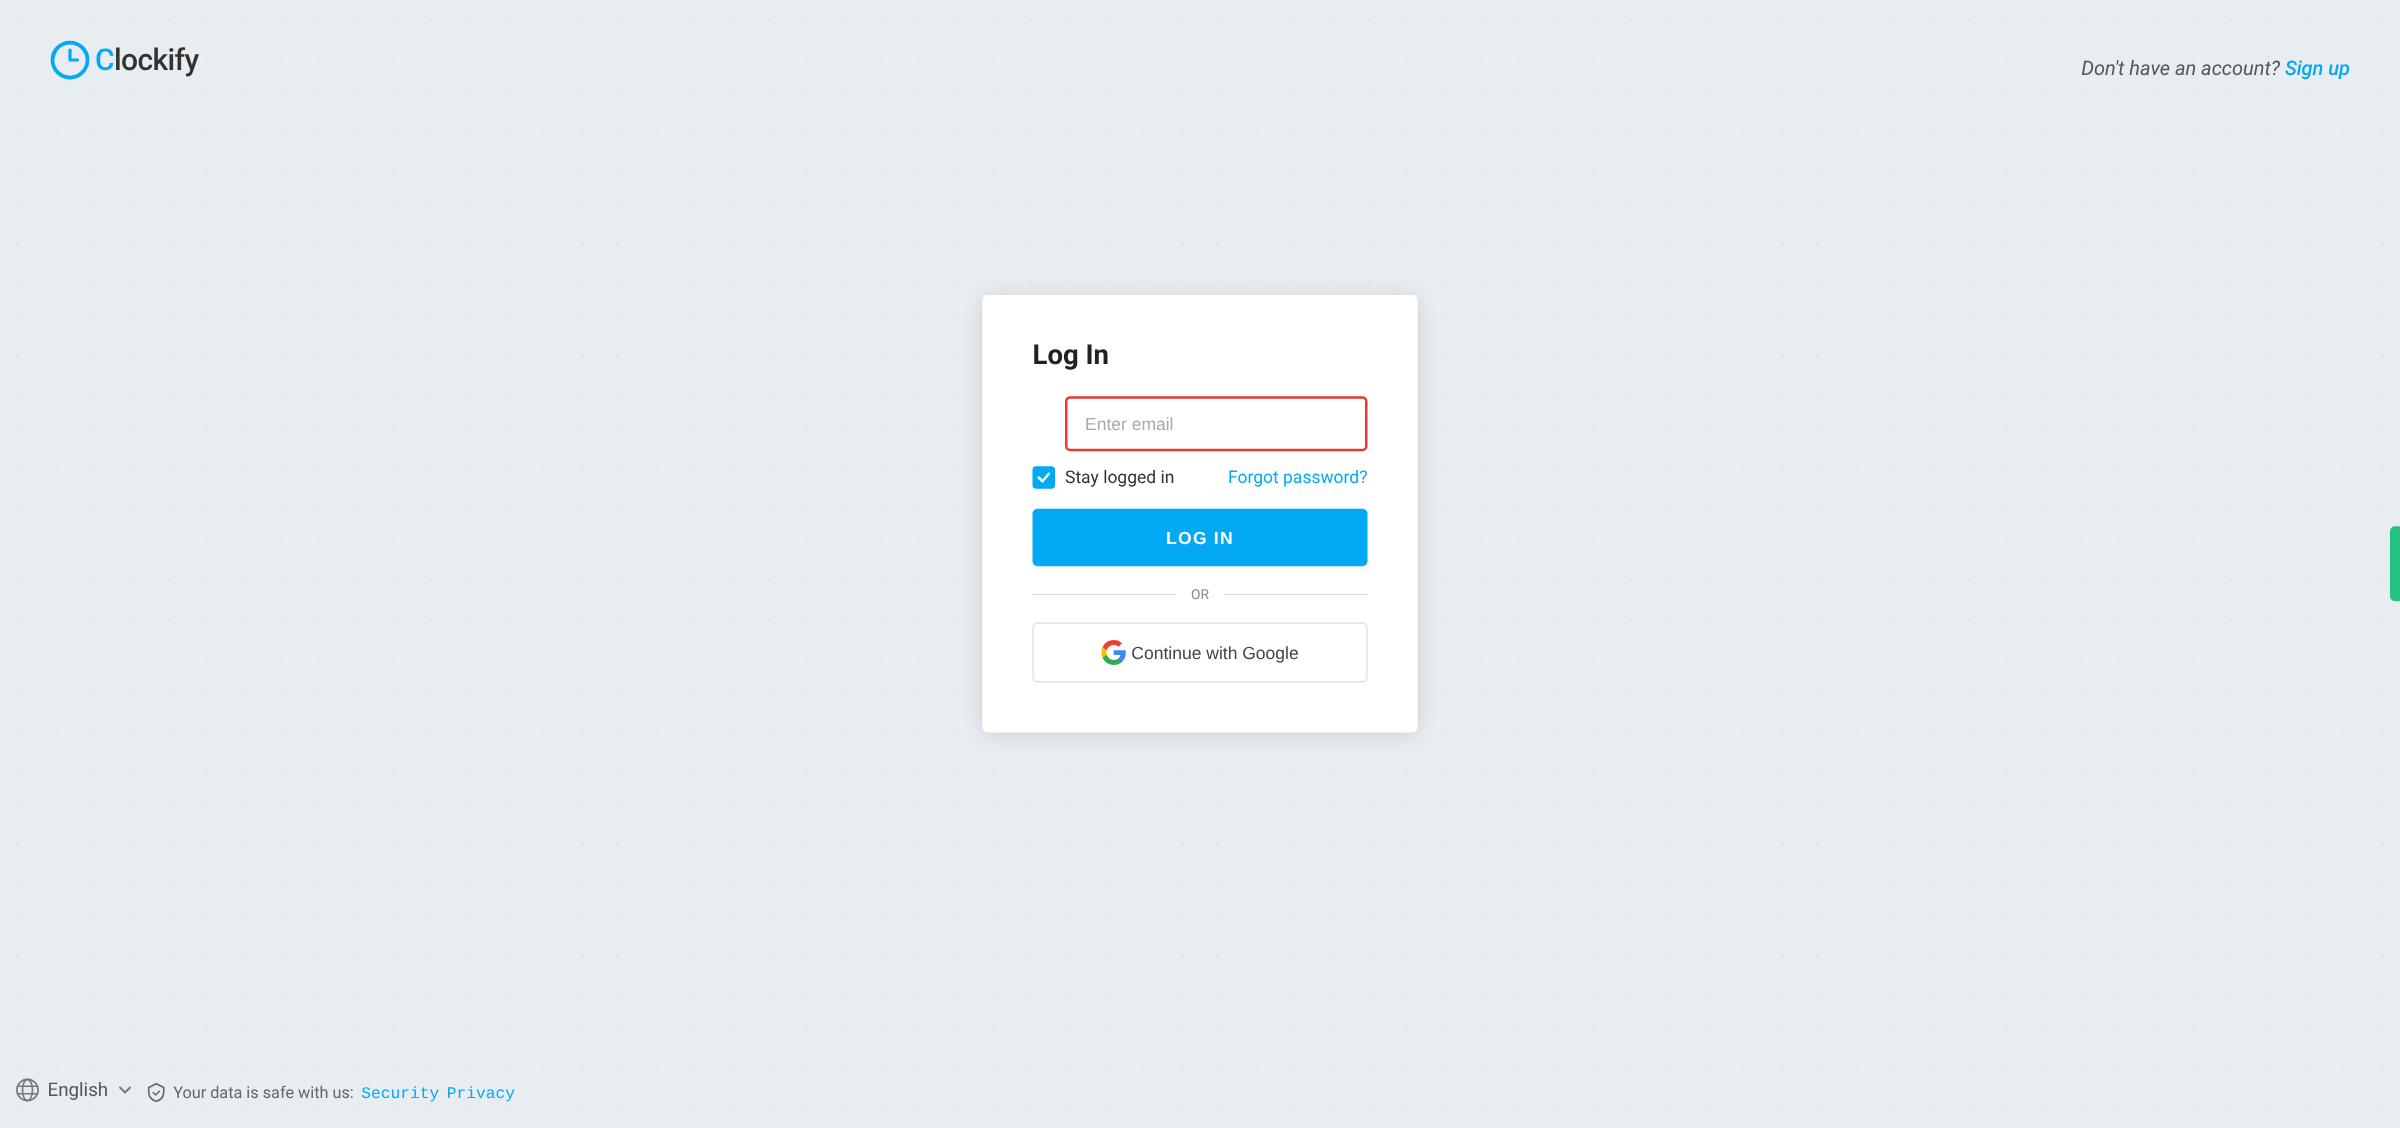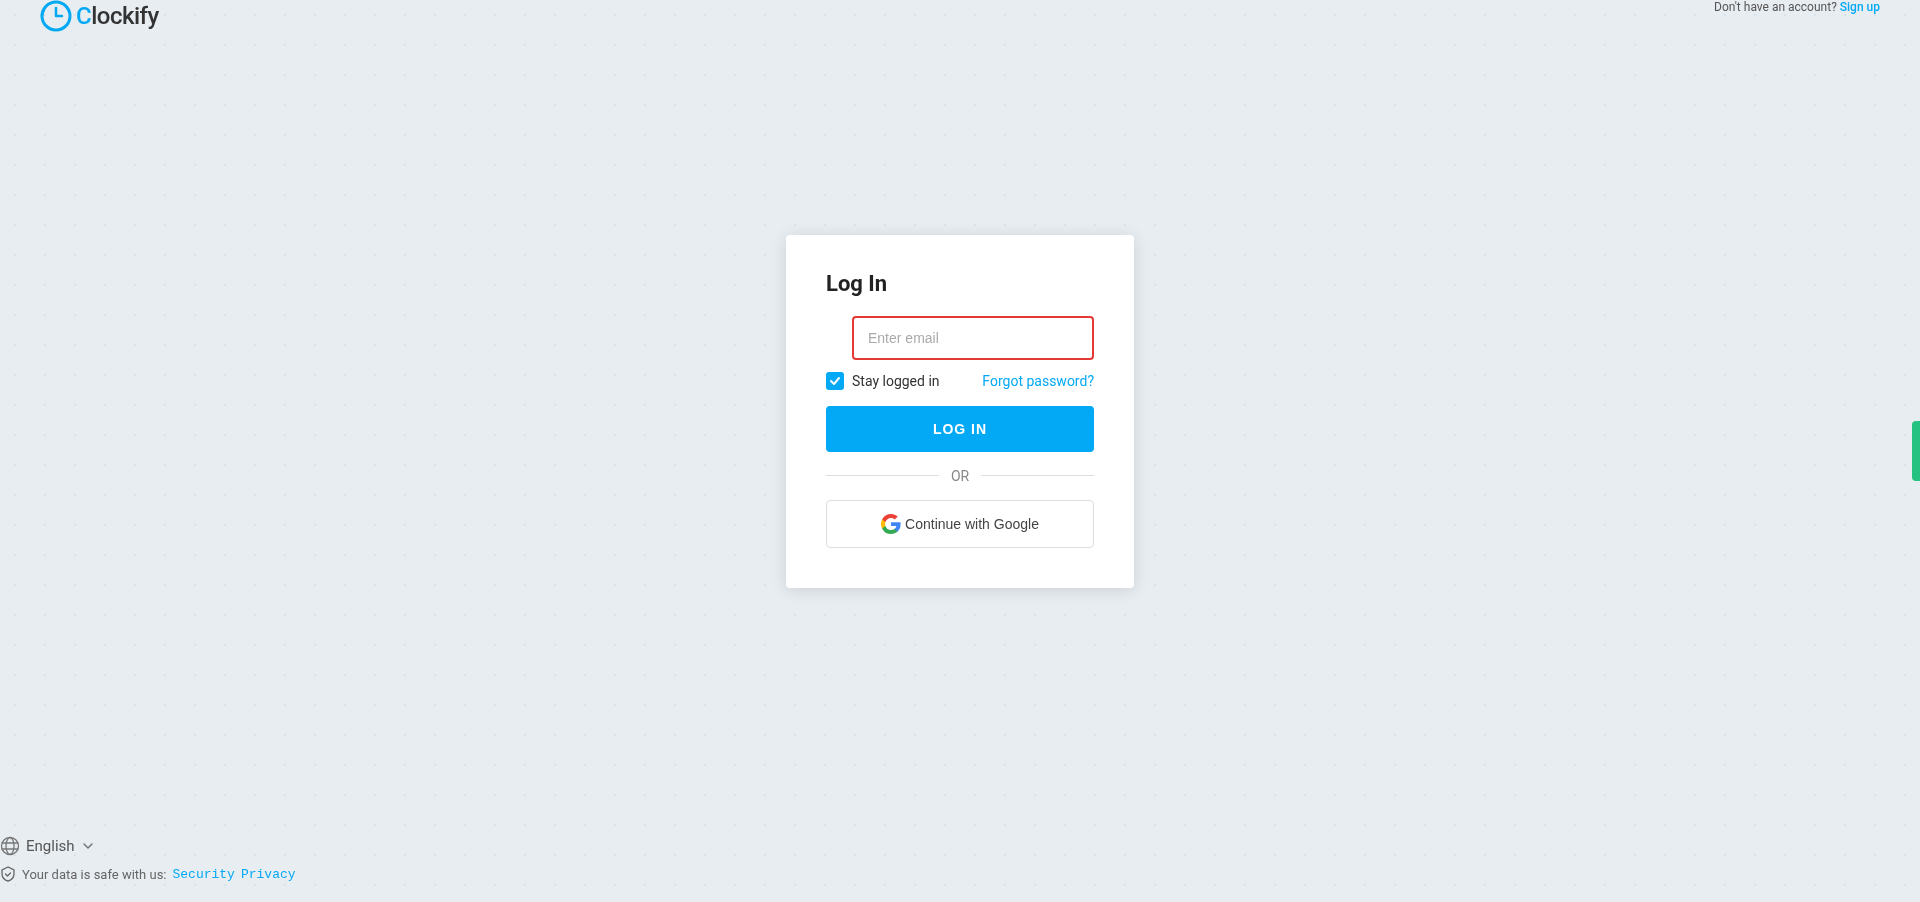--- a/index.html
+++ b/index.html
@@ -29,21 +29,21 @@
     }
 
     
     .header {
       position: absolute;
       top: 0;
       left: 0;
       right: 0;
       height: 64px;
       display: flex;
-      align-items: flex-start;
+      align-items: flex-end;
       justify-content: space-between;
       padding: 0 40px;
       background: transparent;
     }
 
     .logo {
       display: flex;
       align-items: center;
       gap: 4px;
     }
@@ -54,22 +54,23 @@
     }
 
     .logo-text {
       font-size: 24px;
       font-weight: 500;
       color: #333;
       letter-spacing: -0.5px;
     }
 
     .header-right {
-      font-size: 12px;
+      font-size: 16px;
       color: #555;
+      font-style: italic;
     }
 
     .signup-link {
       color: #03a9f4;
       text-decoration: none;
       font-weight: 500;
     }
 
     
     .main {
@@ -199,21 +200,21 @@
       margin-bottom: 16px;
     }
 
     .or-line {
       flex: 1;
       height: 1px;
       background: #ddd;
     }
 
     .or-text {
-      font-size: 14px;
+      font-size: 11px;
       color: #888;
     }
 
     
     .google-btn {
       width: 100%;
       height: 48px;
       border: 1px solid #ddd;
       border-radius: 4px;
       background: #fff;
@@ -229,25 +230,25 @@
     .google-icon {
       width: 20px;
       height: 20px;
       flex-shrink: 0;
     }
 
     
     .footer {
       position: absolute;
       bottom: 20px;
-      left: 0;
+      left: 12px;
       right: 0;
       display: flex;
-      flex-direction: column;
-      align-items: flex-start;
+      flex-direction: row;
+      align-items: flex-end;
       gap: 10px;
     }
 
     .language-selector {
       display: flex;
       align-items: center;
       gap: 6px;
       font-size: 15px;
       color: #555;
       cursor: pointer;

